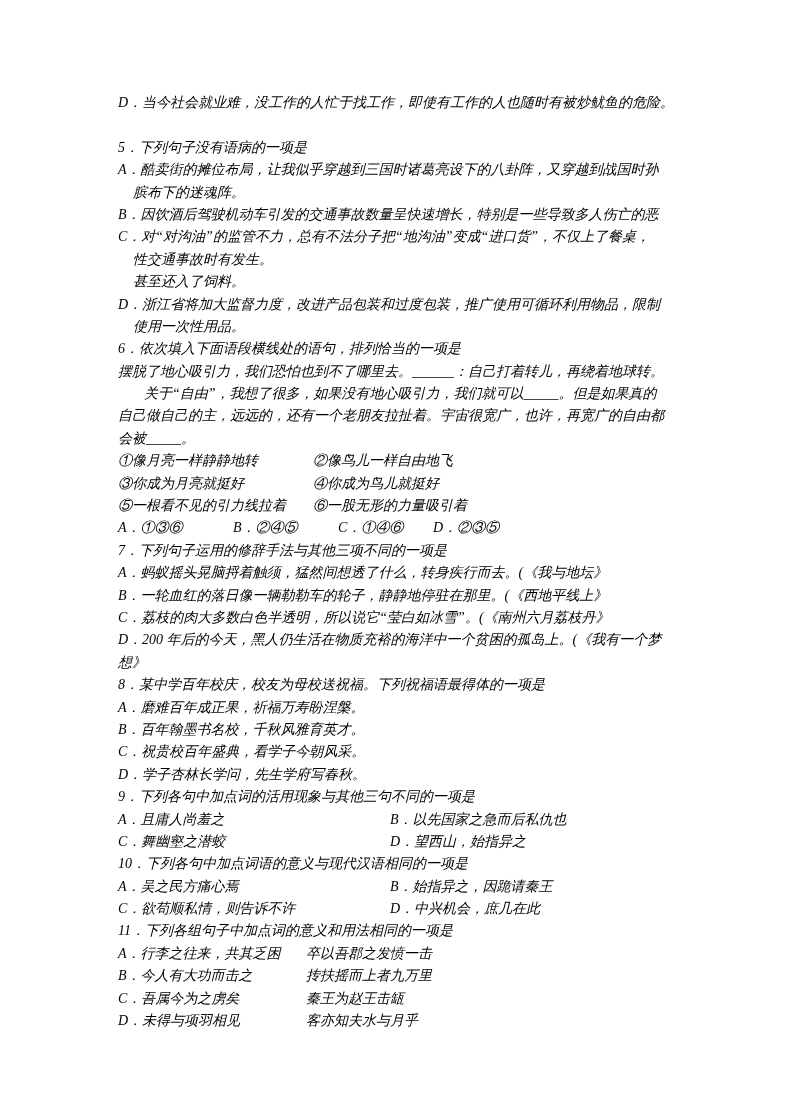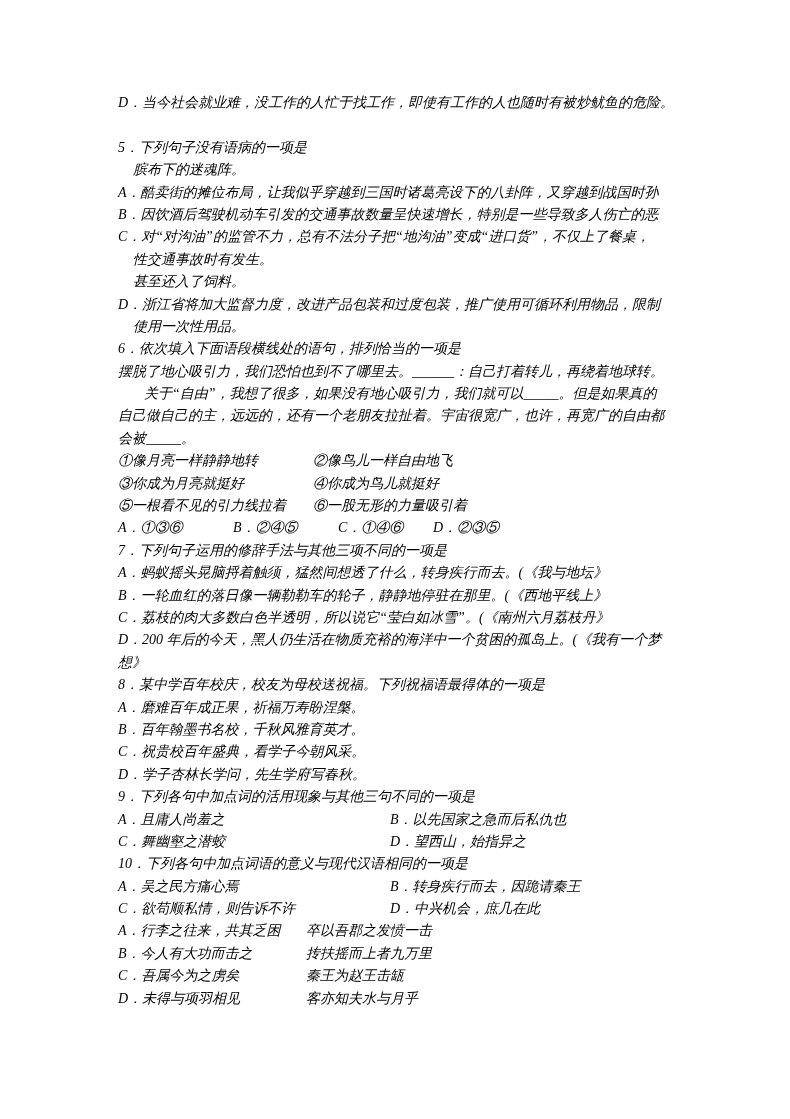--- a/index.html
+++ b/index.html
@@ -45,22 +45,22 @@
 </head>
 <body>
 
 <div class="doc">
 
   <div class="ln">D．当今社会就业难，没工作的人忙于找工作，即使有工作的人也随时有被炒鱿鱼的危险。</div>
 
   <div class="ln blank"></div>
 
   <div class="ln">5．下列句子没有语病的一项是</div>
+  <div class="ln">A．酷卖街的摊位布局，让我似乎穿越到三国时诸葛亮设下的八卦阵，又穿越到战国时孙</div>
   <div class="ln hang">膑布下的迷魂阵。</div>
-  <div class="ln">A．酷卖街的摊位布局，让我似乎穿越到三国时诸葛亮设下的八卦阵，又穿越到战国时孙</div>
   <div class="ln">B．因饮酒后驾驶机动车引发的交通事故数量呈快速增长，特别是一些导致多人伤亡的恶</div>
   <div class="ln">C．对“对沟油”的监管不力，总有不法分子把“地沟油”变成“进口货”，不仅上了餐桌，</div>
   <div class="ln hang">性交通事故时有发生。</div>
   <div class="ln hang">甚至还入了饲料。</div>
   <div class="ln">D．浙江省将加大监督力度，改进产品包装和过度包装，推广使用可循环利用物品，限制</div>
   <div class="ln hang">使用一次性用品。</div>
 
   <div class="ln">6．依次填入下面语段横线处的语句，排列恰当的一项是</div>
   <div class="ln">摆脱了地心吸引力，我们恐怕也到不了哪里去。______：自己打着转儿，再绕着地球转。</div>
   <div class="ln ind">关于“自由”，我想了很多，如果没有地心吸引力，我们就可以_____。但是如果真的</div>
@@ -82,21 +82,22 @@
   <div class="ln">A．磨难百年成正果，祈福万寿盼涅槃。</div>
   <div class="ln">B．百年翰墨书名校，千秋风雅育英才。</div>
   <div class="ln">C．祝贵校百年盛典，看学子今朝风采。</div>
   <div class="ln">D．学子杏林长学问，先生学府写春秋。</div>
 
   <div class="ln">9．下列各句中加点词的活用现象与其他三句不同的一项是</div>
   <div class="ln"><span class="c272">A．且庸人尚羞之</span><span>B．以先国家之急而后私仇也</span></div>
   <div class="ln"><span class="c272">C．舞幽壑之潜蛟</span><span>D．望西山，始指异之</span></div>
 
   <div class="ln">10．下列各句中加点词语的意义与现代汉语相同的一项是</div>
-  <div class="ln"><span class="c272">A．吴之民方痛心焉</span><span>B．转身疾行而去，因跪请秦王</span></div>
+  <div class="ln"><span class="c272">A．吴之民方痛心焉</span><span>B．始指异之，因跪请秦王</span></div>
   <div class="ln"><span class="c272">C．欲苟顺私情，则告诉不许</span><span>D．中兴机会，庶几在此</span></div>
 
+  <div class="ln">11．下列各组句子中加点词的意义和用法相同的一项是</div>
   <div class="ln"><span class="c188">A．行李之往来，共其乏困</span><span>卒以吾郡之发愤一击</span></div>
   <div class="ln"><span class="c188">B．今人有大功而击之</span><span>抟扶摇而上者九万里</span></div>
   <div class="ln"><span class="c188">C．吾属今为之虏矣</span><span>秦王为赵王击缻</span></div>
   <div class="ln"><span class="c188">D．未得与项羽相见</span><span>客亦知夫水与月乎</span></div>
 
 </div>
 
 </body></html>

